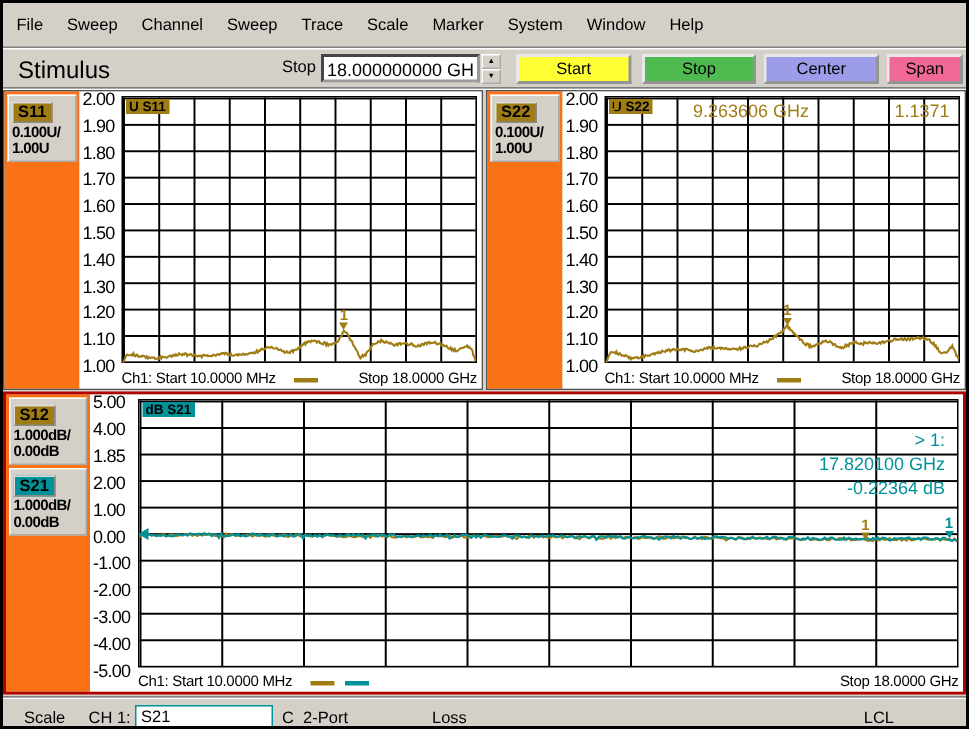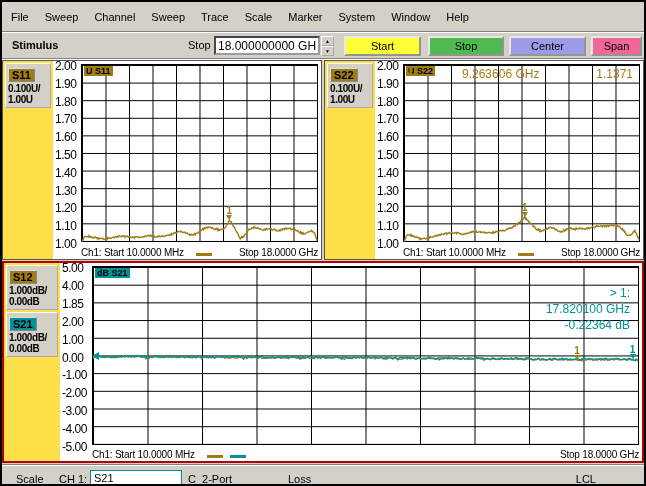--- a/index.html
+++ b/index.html
@@ -8,35 +8,35 @@
     position:relative;width:646px;height:486px;
     background:#d4d0c8;border:2px solid #000;
     font-family:"Liberation Sans",sans-serif;color:#000;overflow:hidden;
   }
   
   .menubar{height:30px;display:flex;align-items:center;padding-left:1px;
     border-bottom:1px solid #808080;box-shadow:0 1px 0 #fff;}
   .menu-item{font-size:11px;padding:0 8px;line-height:20px;cursor:default;}
   
   .toolbar{position:relative;height:27px;border-bottom:1px solid #808080;box-shadow:0 1px 0 #fff;}
-  .tb-label{position:absolute;left:10px;top:7px;font-size:11px;font-weight:bold;}
+  .tb-label{position:absolute;left:10px;top:7px;font-size:16px;}
   .tb-field-label{position:absolute;left:186px;top:7px;font-size:11px;}
   .tb-input{position:absolute;left:212px;top:4px;width:106px;height:19px;
     border:2px inset #9a9a9a;font:12px "Liberation Sans",sans-serif;padding:0 2px;background:#fff;}
   .spinner{position:absolute;left:319px;top:4px;width:13px;height:19px;display:flex;flex-direction:column;}
   .sp-btn{flex:1;font-size:5px;line-height:8px;text-align:center;background:#d4d0c8;
     border:1px outset #fff;cursor:default;color:#000;}
   .stim-btn{position:absolute;top:4px;height:20px;border:2px outset #e8e8e8;
     font:11px "Liberation Sans",sans-serif;color:#000;cursor:default;padding:0;}
   
   .charts-row{display:flex;height:200px;margin-top:1px;gap:2px;}
   .chart-win{display:flex;background:#d4d0c8;border:1px solid #555;}
   .chart-win.top{flex:1;}
   .bottom-win{height:202px;margin-top:1px;border:2px solid #b00000;}
-  .side{width:50px;background:#fde047;padding:2px;display:flex;flex-direction:column;gap:2px;}
+  .side{width:50px;background:#f97316;padding:2px;display:flex;flex-direction:column;gap:2px;}
   .bottom-win .side{width:56px;}
   .side-panel{background:#d4d0c8;border:1px outset #fff;padding:1px 2px 2px 2px;}
   .trace-btn{display:inline-block;font:bold 11px "Liberation Sans",sans-serif;
     padding:0 3px;border:1px outset #ddd;margin-bottom:1px;cursor:default;}
   .olive-bg{background:#a07d14;color:#000;}
   .teal-bg{background:#009298;color:#000;}
   .olive-fg{color:#a07d14;}
   .teal-fg{color:#009298;}
   .side-line{display:block;font:bold 10px "Liberation Sans",sans-serif;letter-spacing:-0.4px;
     white-space:nowrap;overflow:hidden;}

